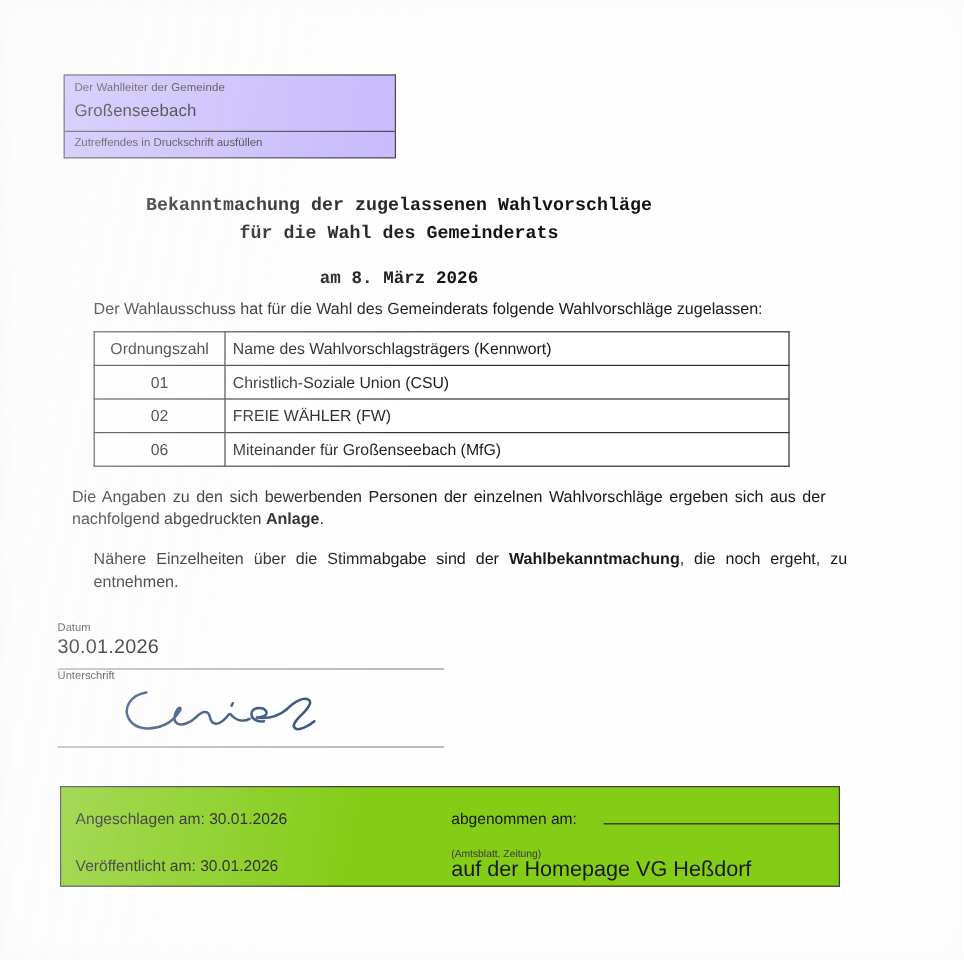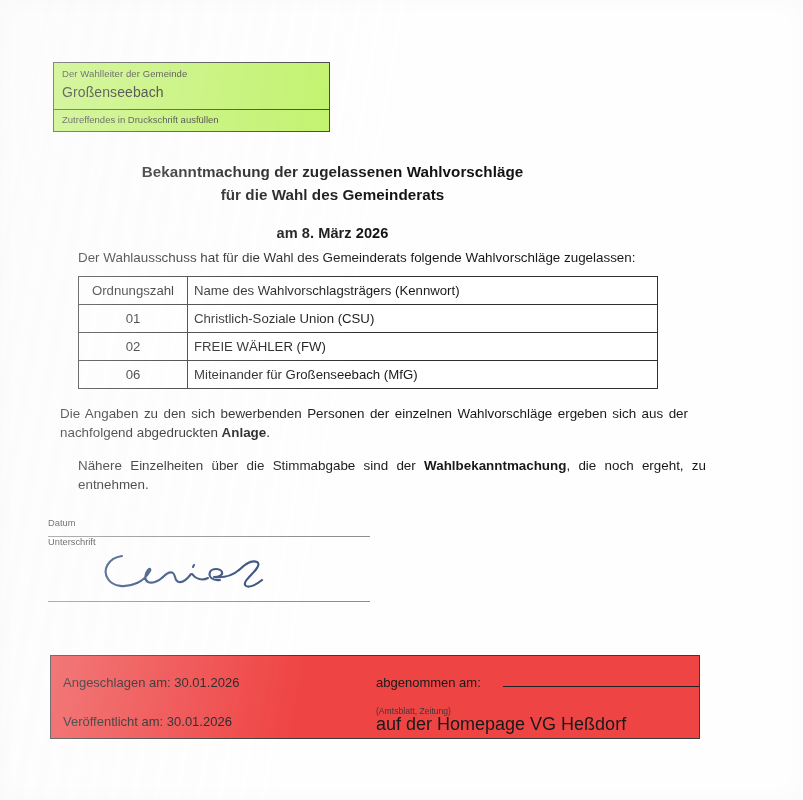--- a/index.html
+++ b/index.html
@@ -42,21 +42,21 @@
   }
 
   
   #authority-box {
     position: absolute;
     left: 53px;
     top: 62px;
     width: 277px;
     border: 1.3px solid #3b3b3b;
     box-sizing: border-box;
-    background: #bef264;
+    background: #c4b5fd;
   }
   .auth-upper {
     padding: 5px 8px 6px 8px;
     border-bottom: 1.2px solid #3b3b3b;
   }
   .auth-caption {
     font-size: 9.5px;
     line-height: 12px;
     color: #2a2a2a;
     letter-spacing: .1px;
@@ -77,20 +77,21 @@
     color: #2a2a2a;
   }
 
   
   #title-block {
     position: absolute;
     left: 0;
     top: 160px;
     width: 665px;
     text-align: center;
+    font-family: Liberation Mono, monospace;
   }
   #title-block .t-line {
     font-weight: bold;
     font-size: 15.2px;
     line-height: 23px;
     color: #121212;
     letter-spacing: .05px;
   }
   #title-block .t-line.date {
     margin-top: 16px;
@@ -186,21 +187,21 @@
 
   
   #posting-box {
     position: absolute;
     left: 50px;
     top: 655px;
     width: 650px;
     height: 84px;
     border: 1.2px solid #3a3a3a;
     box-sizing: border-box;
-    background: #ef4444;
+    background: #84cc16;
   }
   .post-left {
     position: absolute;
     left: 12px;
     font-size: 13px;
     color: #191919;
     white-space: nowrap;
   }
   #posted-on  { top: 19px; }
   #published-on { top: 58px; }
@@ -290,20 +291,21 @@
     </tbody>
   </table>
 
   <div class="body-text" id="paragraph-anlage"><span>Die Angaben zu den sich bewerbenden Personen der einzelnen Wahlvorschläge ergeben sich aus der nachfolgend abgedruckten </span><b>Anlage</b><span>.</span></div>
 
   <div class="body-text" id="paragraph-details"><span>Nähere Einzelheiten über die Stimmabgabe sind der </span><b>Wahlbekanntmachung</b><span>, die noch ergeht, zu entnehmen.</span></div>
 
   <div id="signature-zone">
     <div>
       <div class="field-caption">Datum</div>
+      <div class="field-value">30.01.2026</div>
     </div>
     <div class="rule"></div>
 
     <div>
       <div class="field-caption">Unterschrift</div>
       <div id="signature-slot">
         <svg id="signature-ink" viewBox="0 0 190 42">
           <g fill="none" stroke="#2f4a7a" stroke-width="2.1" stroke-linecap="round" stroke-linejoin="round">
             <path d="M26 6 C12 8, 6 20, 12 29 C17 37, 30 38, 41 33"></path>
             <path d="M41 33 C46 31, 51 26, 54 21 C55 19, 54 18, 52 20 C49 24, 48 30, 52 32 C56 34, 63 31, 67 27"></path>

